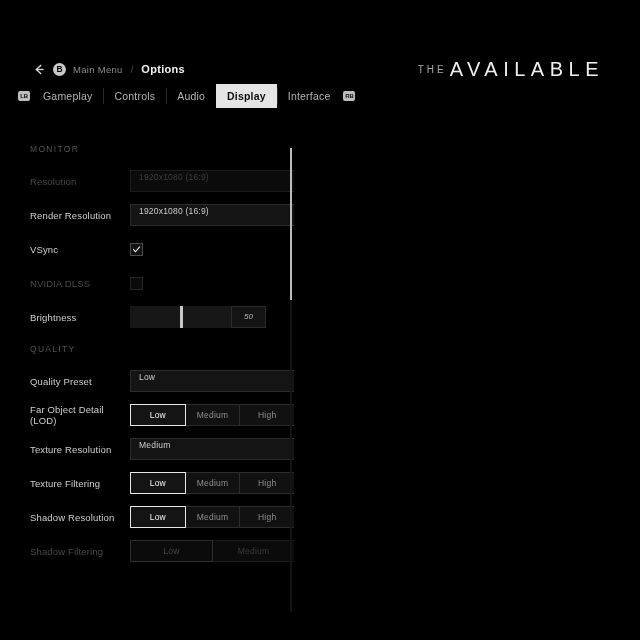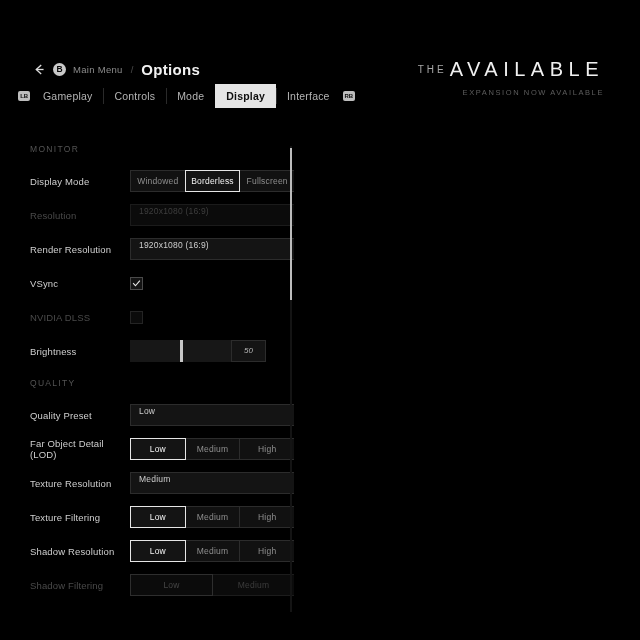--- a/index.html
+++ b/index.html
@@ -56,21 +56,21 @@
     font-size: 9.5px;
     color: #8b8b8b;
     letter-spacing: .3px;
   }
   .crumb-sep {
     font-size: 9.5px;
     color: #4e4e4e;
     margin: 0 1px;
   }
   .crumb-current {
-    font-size: 15px;
+    font-size: 11px;
     color: #f2f2f2;
     font-weight: bold;
     letter-spacing: .3px;
   }
 
   
   #tabbar {
     position: absolute;
     left: 16px;
     top: 84px;
@@ -364,41 +364,31 @@
     <span class="crumb-sep">/</span>
     <span class="crumb-current">Options</span>
   </div>
 
   <div id="tabbar">
     <div class="bumper">
       <div class="bumper-box">LB</div>
     </div>
     <div class="tab">Gameplay</div>
     <div class="tab">Controls</div>
-    <div class="tab">Mode</div>
+    <div class="tab">Audio</div>
     <div class="tab active">Display</div>
     <div class="tab">Interface</div>
     <div class="bumper">
       <div class="bumper-box">RB</div>
     </div>
   </div>
 
   <div id="panel">
     <div id="panel-inner">
         <div class="section-header first">MONITOR</div>
-        <div class="row">
-          <div class="row-label">Display Mode</div>
-          <div class="row-control">
-            <div class="segmented">
-              <div class="seg">Windowed</div>
-              <div class="seg selected">Borderless</div>
-              <div class="seg">Fullscreen</div>
-            </div>
-          </div>
-        </div>
         <div class="row disabled">
           <div class="row-label">Resolution</div>
           <div class="row-control">
             <div class="dropdown">
               <span class="dd-value">1920x1080 (16:9)</span>
               <span class="lock-icon"><svg viewBox="0 0 10 12">
                   <rect x="1.5" y="5" width="7" height="6" fill="none" stroke="currentColor" stroke-width="1"></rect>
                   <path d="M3.2 5 V3.4 A1.8 1.8 0 0 1 6.8 3.4 V5" fill="none" stroke="currentColor" stroke-width="1"></path>
                 </svg></span>
             </div>
@@ -508,16 +498,15 @@
   </div>
 
   <div id="scrollbar">
     <div id="scroll-thumb"></div>
   </div>
 
   <div id="brand">
     <div id="brand-title">
       <span class="the">THE</span><span>AVAILABLE</span>
     </div>
-    <div id="brand-sub">EXPANSION NOW AVAILABLE</div>
   </div>
 
 </div>
 
 </body></html>

